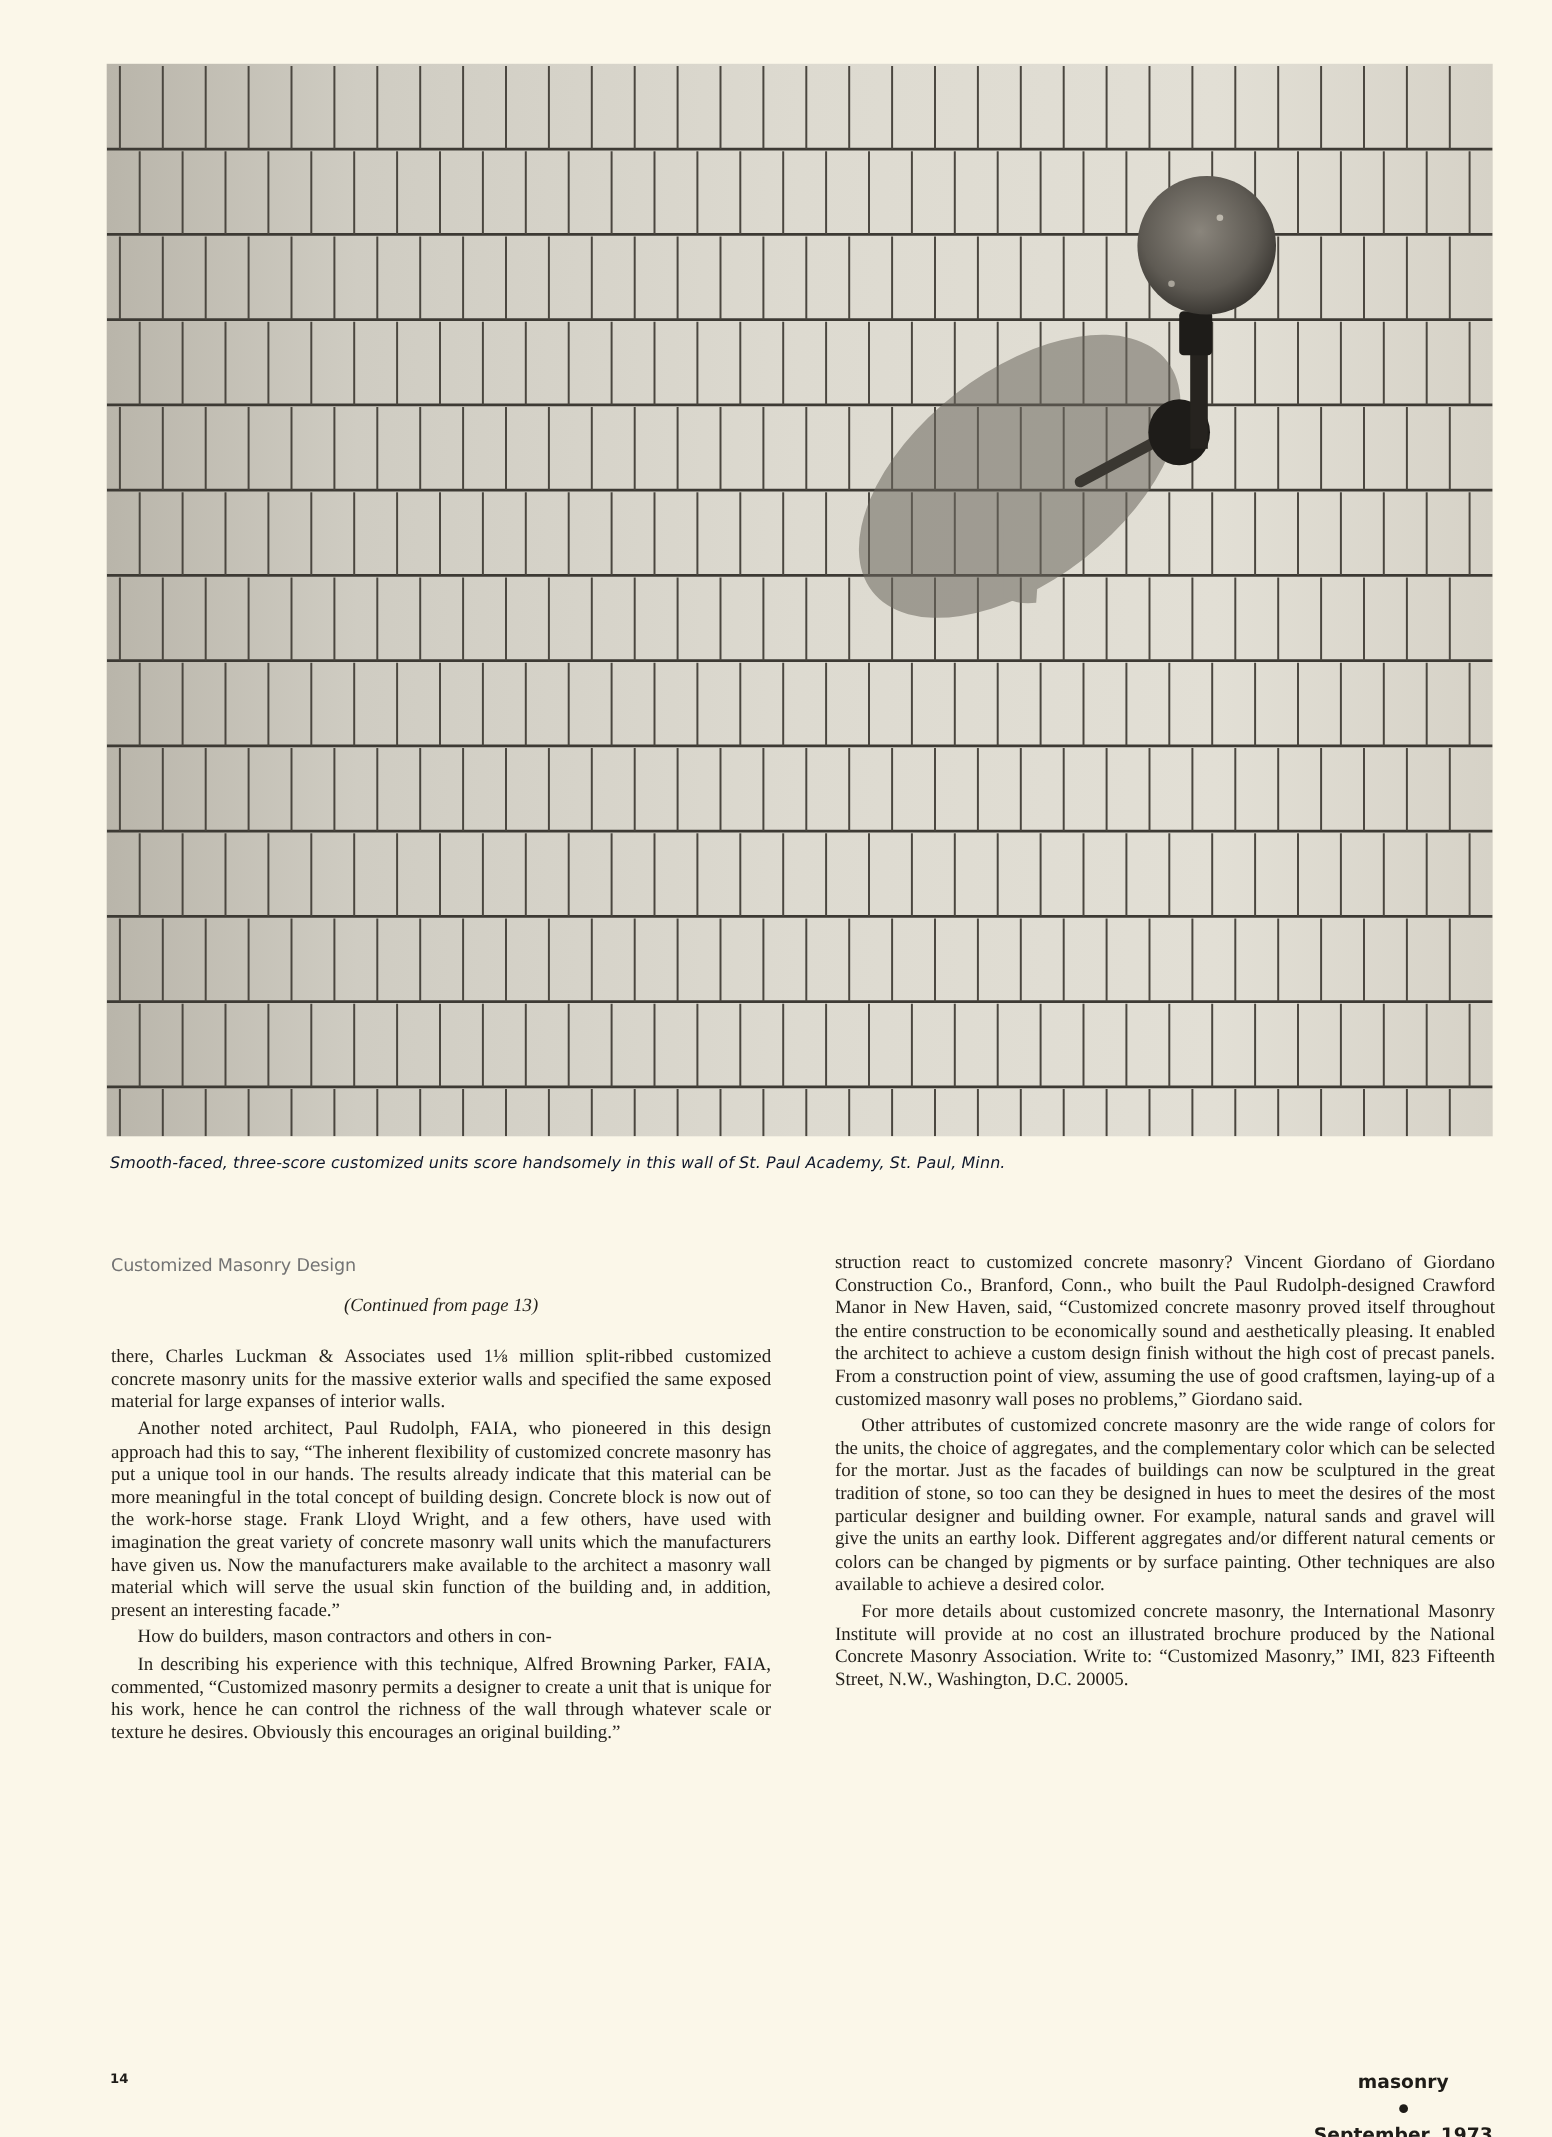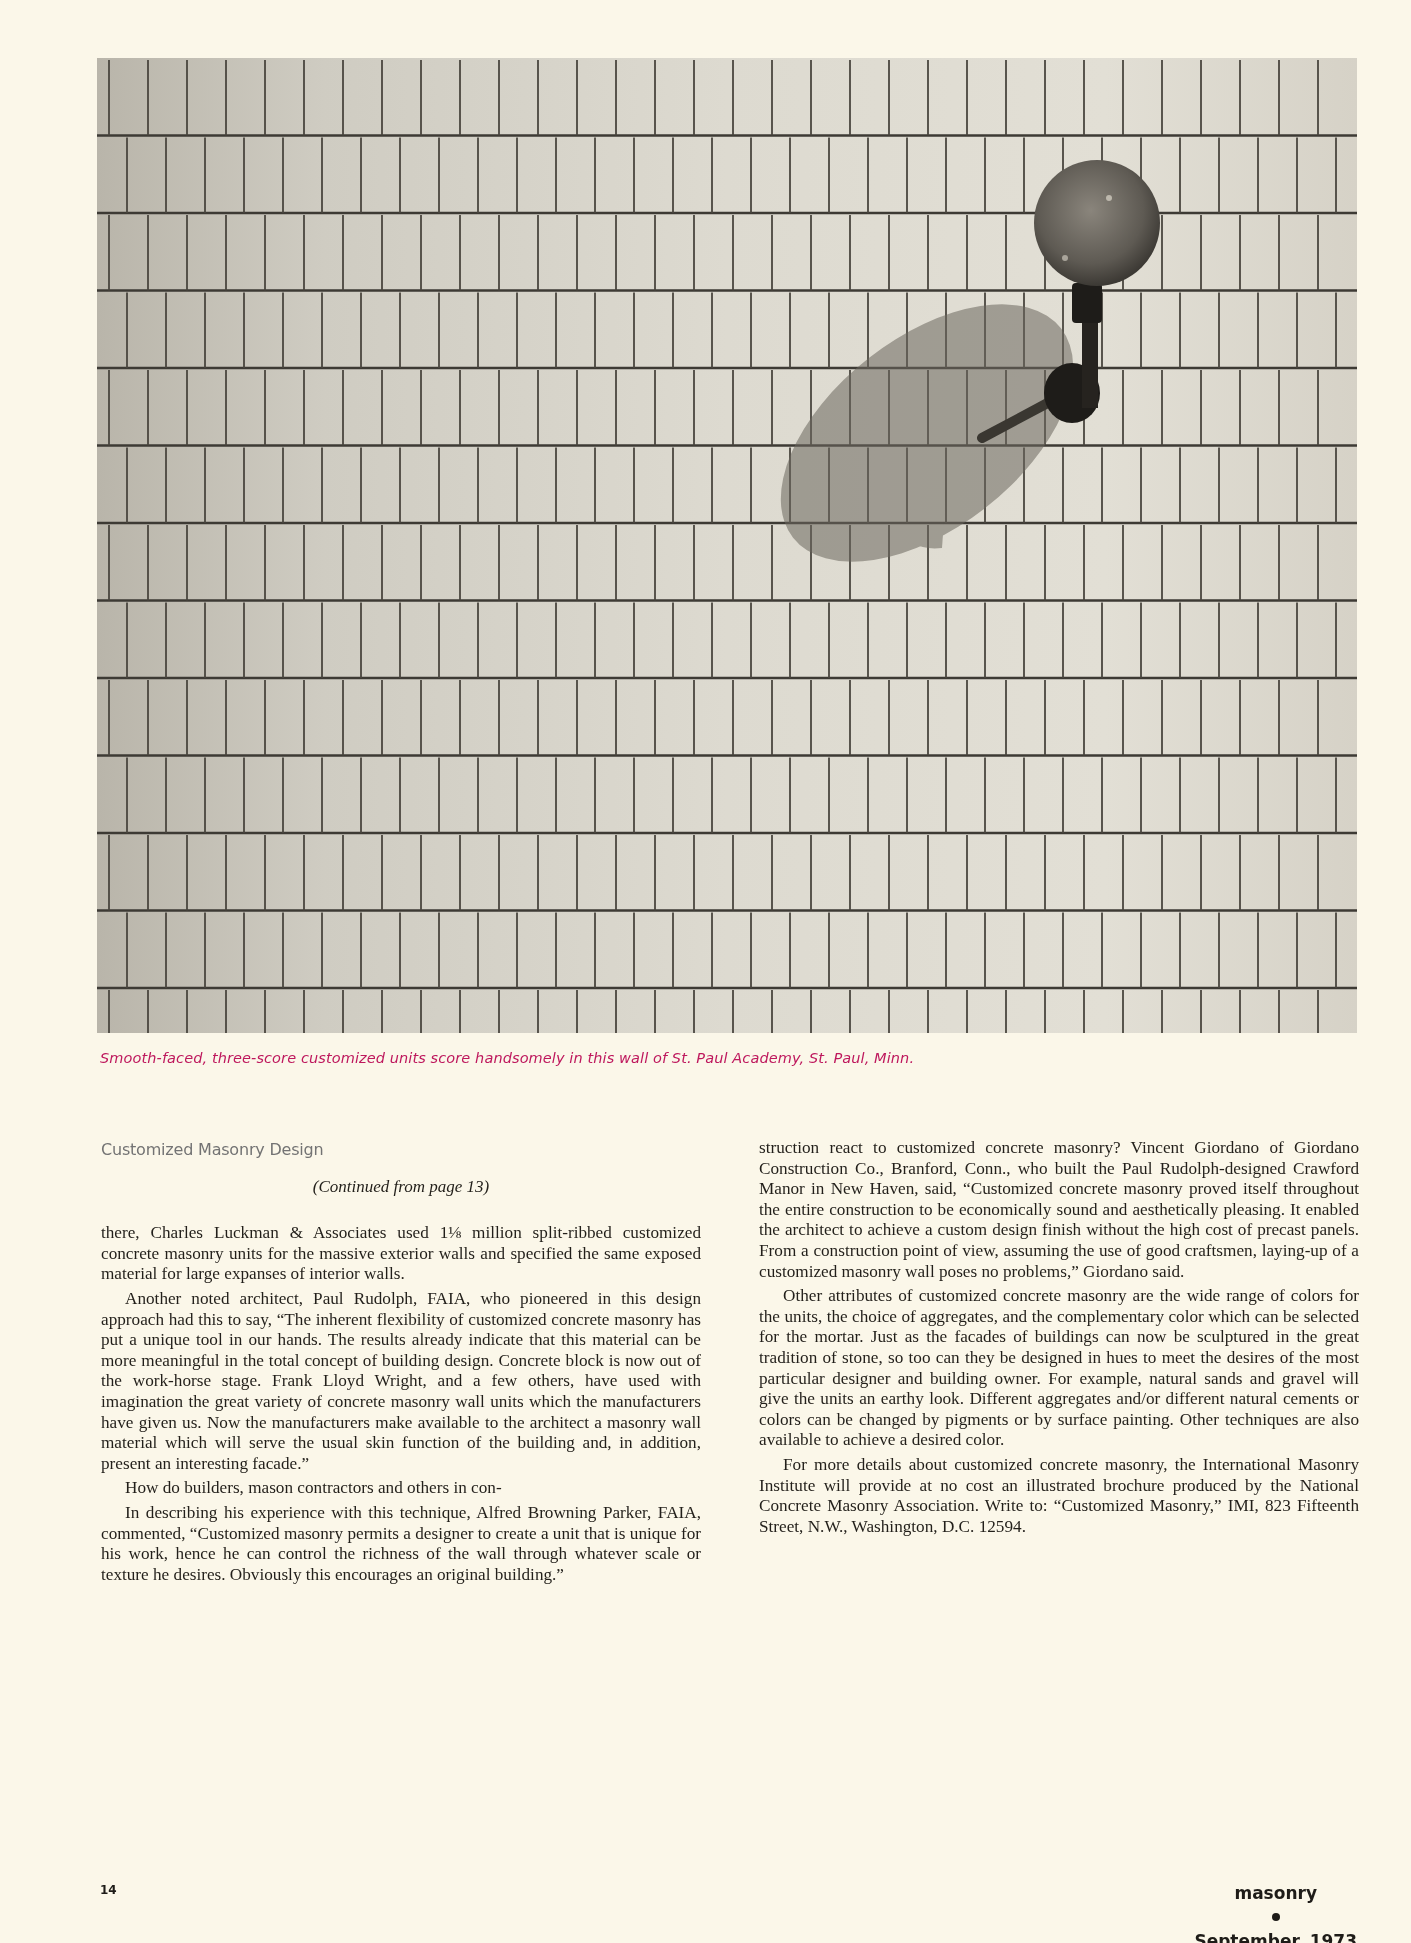--- a/index.html
+++ b/index.html
@@ -19,21 +19,21 @@
   }
   .photo svg { position: absolute; left: 0; top: 0; }
   .caption {
     position: absolute;
     left: 100px; top: 1050px;
     width: 1250px;
     font-family: "DejaVu Sans", sans-serif;
     font-style: italic;
     font-size: 14.5px;
     letter-spacing: 0.1px;
-    color: #be185d;
+    color: #0f172a;
   }
   .col {
     position: absolute;
     top: 1140px;
     width: 608px;
     font-family: "Liberation Serif", serif;
     font-size: 17.2px;
     line-height: 20.6px;
     text-align: justify;
     color: #221f1a;
@@ -534,21 +534,21 @@
   <div class="continued">(Continued from page 13)</div>
   <p class="first">there, Charles Luckman &amp; Associates used 1⅛ million split-ribbed customized concrete masonry units for the massive exterior walls and specified the same exposed material for large expanses of interior walls.</p>
   <p>Another noted architect, Paul Rudolph, FAIA, who pioneered in this design approach had this to say, “The inherent flexibility of customized concrete masonry has put a unique tool in our hands. The results already indicate that this material can be more meaningful in the total concept of building design. Concrete block is now out of the work-horse stage. Frank Lloyd Wright, and a few others, have used with imagination the great variety of concrete masonry wall units which the manufacturers have given us. Now the manufacturers make available to the architect a masonry wall material which will serve the usual skin function of the building and, in addition, present an interesting facade.”</p>
   <p>How do builders, mason contractors and others in con-</p>
   <p>In describing his experience with this technique, Alfred Browning Parker, FAIA, commented, “Customized masonry permits a designer to create a unit that is unique for his work, hence he can control the richness of the wall through whatever scale or texture he desires. Obviously this encourages an original building.”</p>
 </div>
 
 <div class="col col-right">
   <p class="first">struction react to customized concrete masonry? Vincent Giordano of Giordano Construction Co., Branford, Conn., who built the Paul Rudolph-designed Crawford Manor in New Haven, said, “Customized concrete masonry proved itself throughout the entire construction to be economically sound and aesthetically pleasing. It enabled the architect to achieve a custom design finish without the high cost of precast panels. From a construction point of view, assuming the use of good craftsmen, laying-up of a customized masonry wall poses no problems,” Giordano said.</p>
   <p>Other attributes of customized concrete masonry are the wide range of colors for the units, the choice of aggregates, and the complementary color which can be selected for the mortar. Just as the facades of buildings can now be sculptured in the great tradition of stone, so too can they be designed in hues to meet the desires of the most particular designer and building owner. For example, natural sands and gravel will give the units an earthy look. Different aggregates and/or different natural cements or colors can be changed by pigments or by surface painting. Other techniques are also available to achieve a desired color.</p>
-  <p>For more details about customized concrete masonry, the International Masonry Institute will provide at no cost an illustrated brochure produced by the National Concrete Masonry Association. Write to: “Customized Masonry,” IMI, 823 Fifteenth Street, N.W., Washington, D.C. 12594.</p>
+  <p>For more details about customized concrete masonry, the International Masonry Institute will provide at no cost an illustrated brochure produced by the National Concrete Masonry Association. Write to: “Customized Masonry,” IMI, 823 Fifteenth Street, N.W., Washington, D.C. 20005.</p>
 </div>
 
 <div class="footer-page">14</div>
 <div class="footer-pub">
   <span>masonry</span>
   <span class="bullet"></span>
   <span>September, 1973</span>
 </div>
 
 </body></html>

